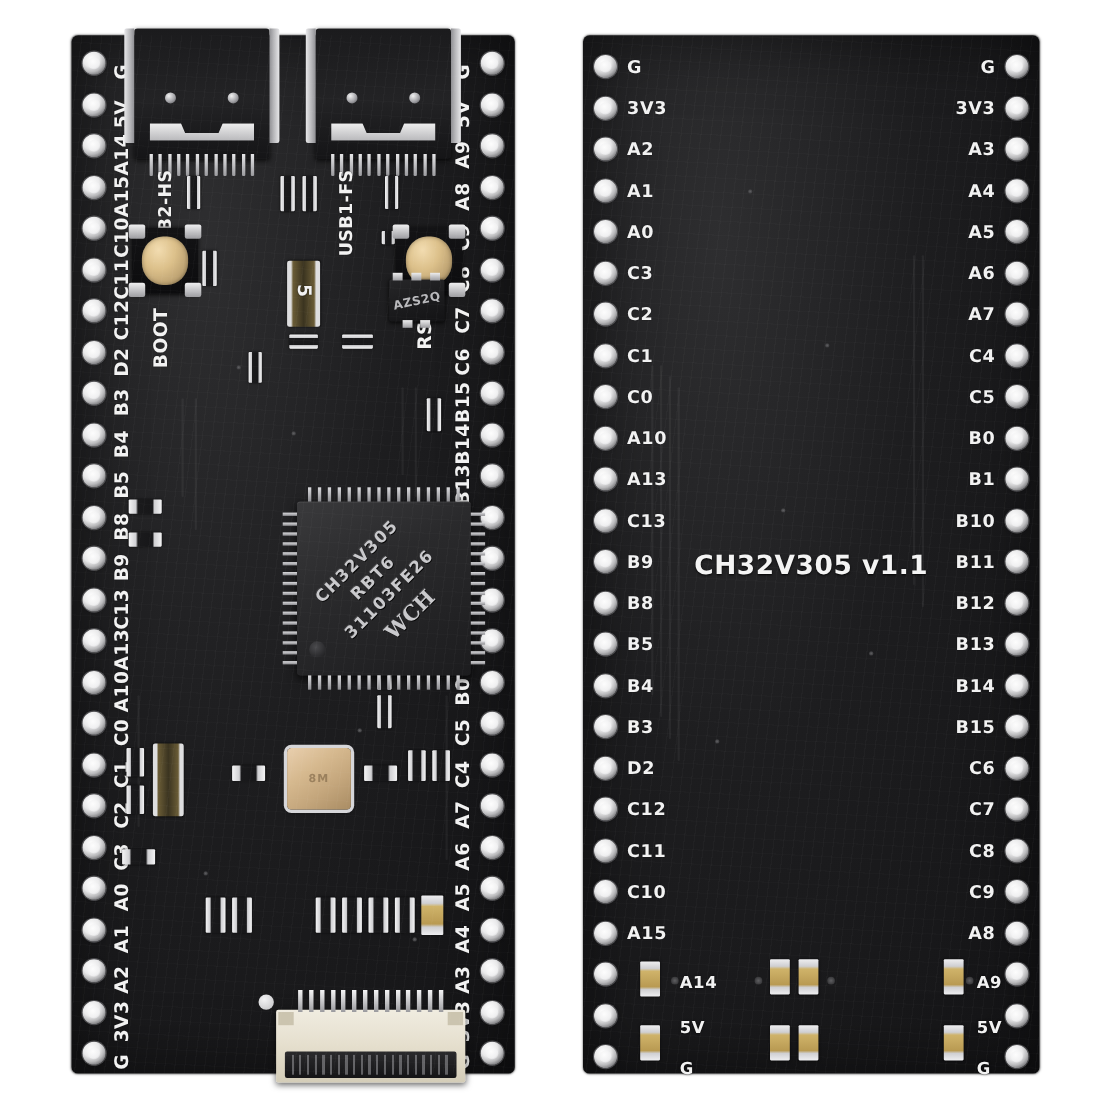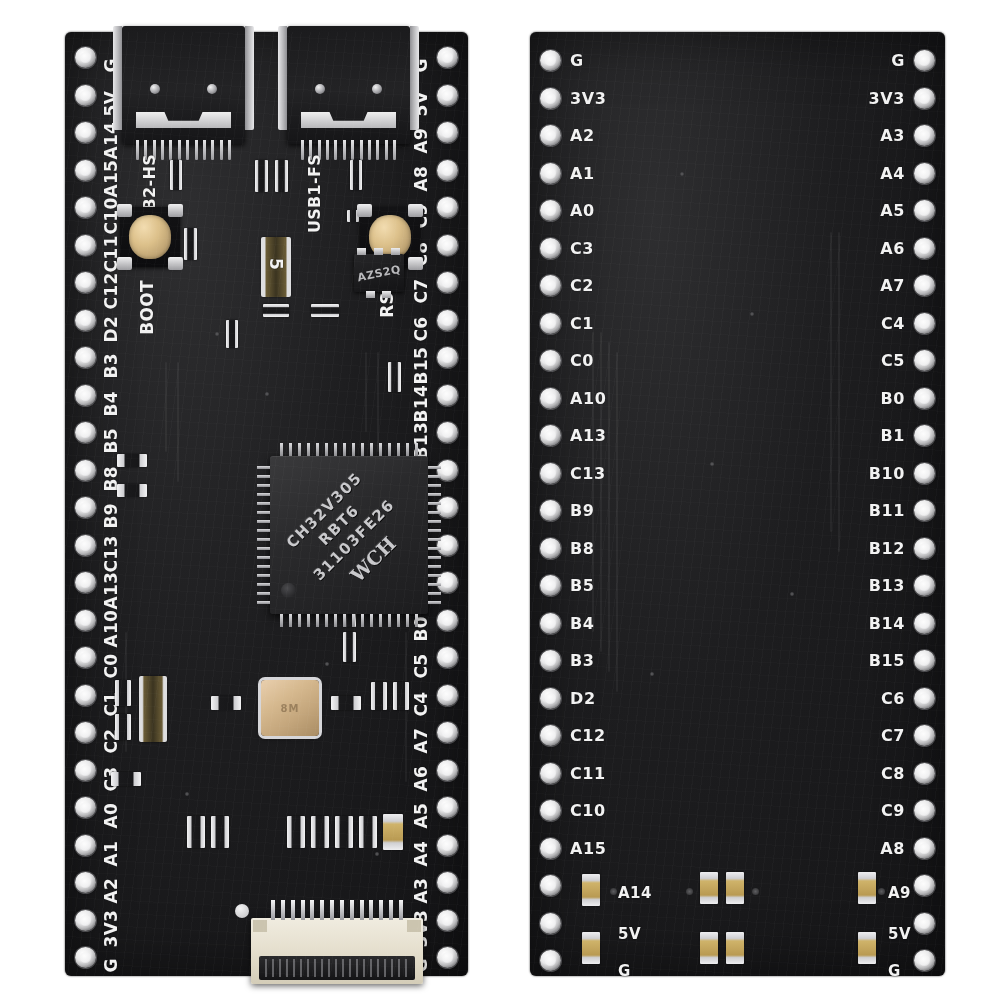--- a/index.html
+++ b/index.html
@@ -802,20 +802,21 @@
         <div class="pad pad-hole" style="left: 384px; top: 880.5px;">
           <i></i>
         </div>
         <div class="pad pad-hole" style="left: 384px; top: 918px;">
           <i></i>
         </div>
       </div>
 
   </div>
 
+  <div id="back-title">CH32V305  v1.1</div>
 
   <div id="back-bottom-labels">
       <div class="back-small" style="left: 618px; top: 884px;">A14</div>
       <div class="back-small" style="left: 618px; top: 925px;">5V</div>
       <div class="back-small" style="left: 618px; top: 962px;">G</div>
       <div class="back-small" style="left: 888px; top: 884px;">A9</div>
       <div class="back-small" style="left: 888px; top: 925px;">5V</div>
       <div class="back-small" style="left: 888px; top: 962px;">G</div>
       <div class="smd-v smd-led" style="left: 582px; top: 874px; width: 18px; height: 32px;"></div>
       <div class="smd-v smd-led" style="left: 582px; top: 932px; width: 18px; height: 32px;"></div>

